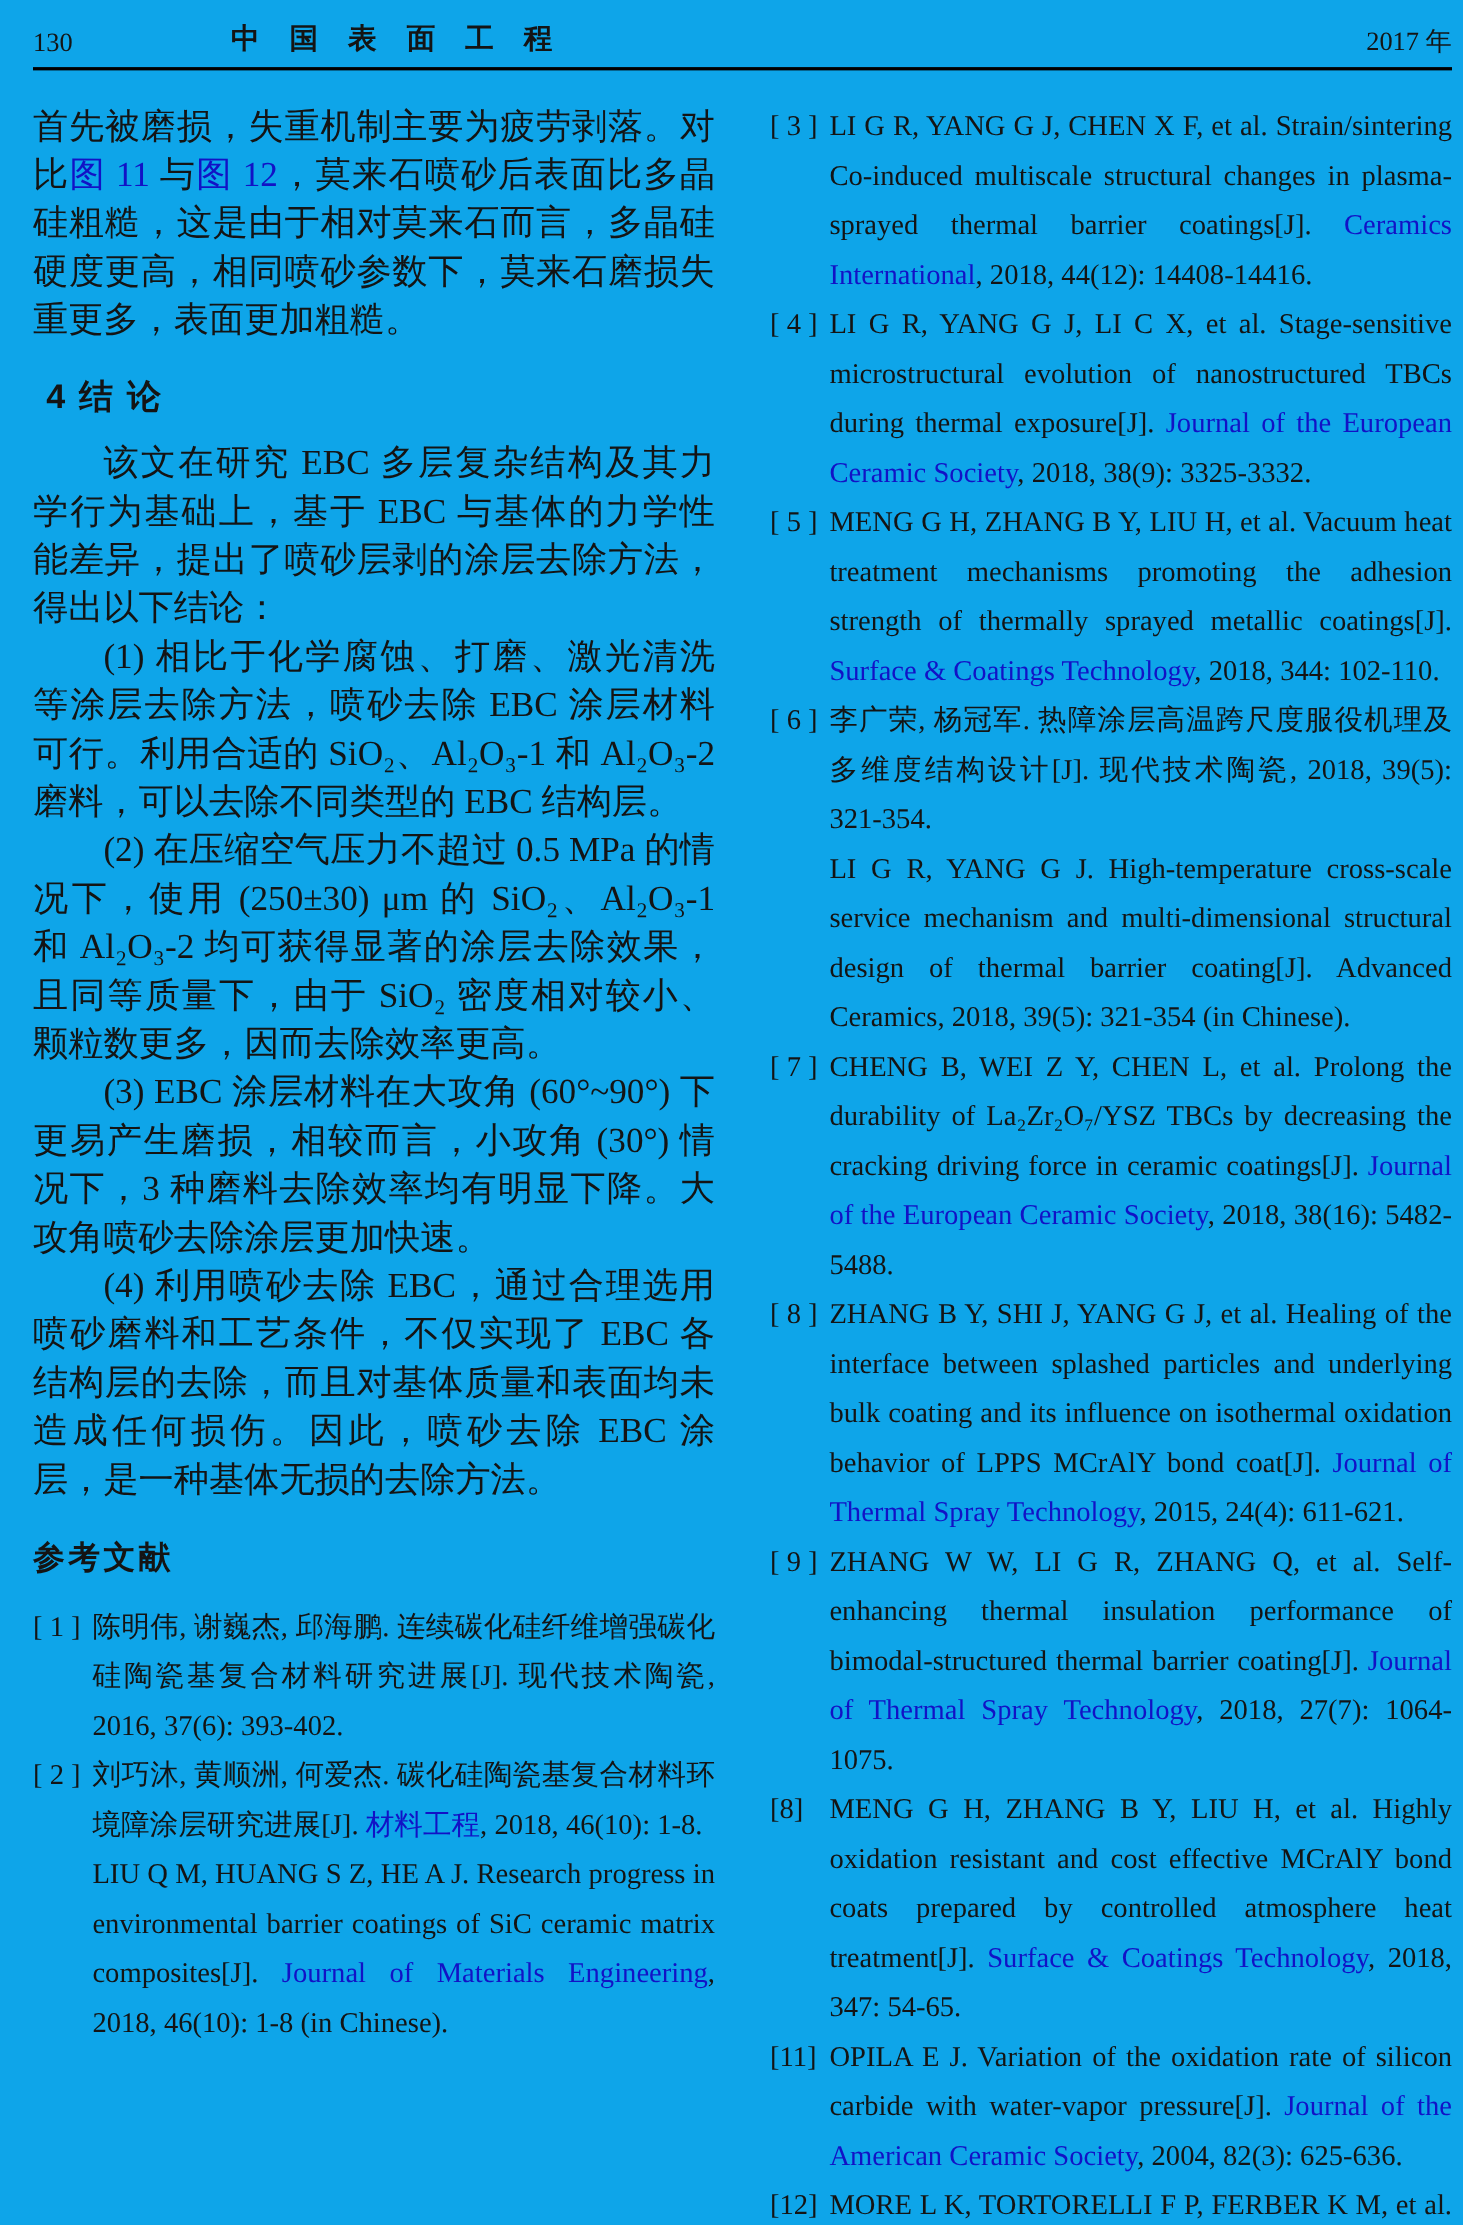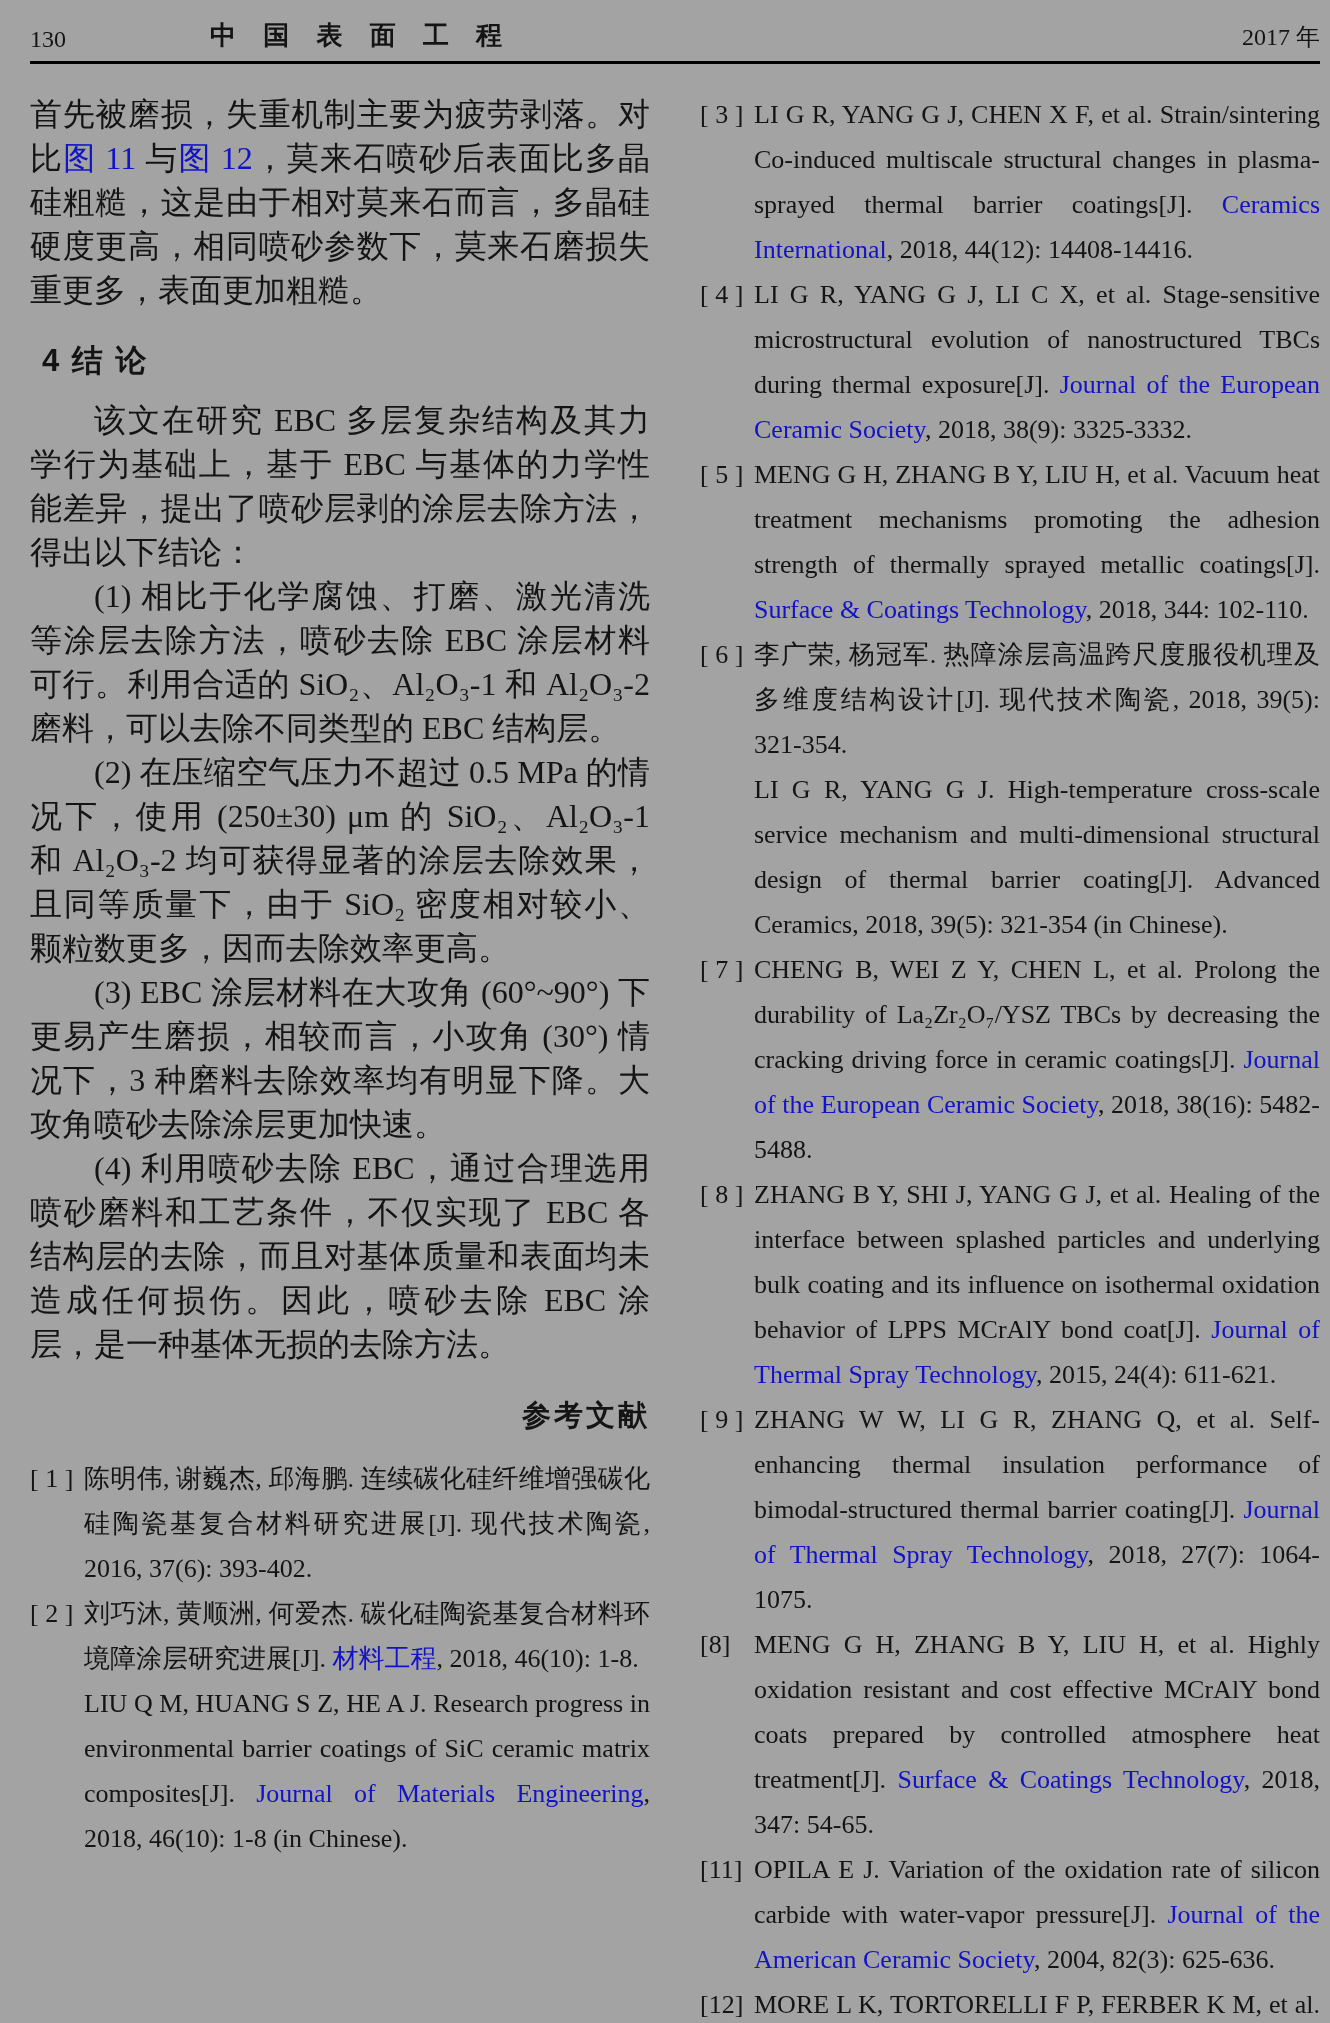--- a/index.html
+++ b/index.html
@@ -1,20 +1,20 @@
 <!DOCTYPE html>
 <html><head>
 <meta charset="utf-8">
 <style>
   html,body{margin:0;padding:0;}
   body{background:#e8e8e8;}
   .page{
     position:relative;
     width:1330px;height:2023px;
-    background:#a3a3a3;
+    background:#0ea5e9;
     color:#141414;
     font-family:"Liberation Serif","DejaVu Serif",serif;
     overflow:hidden;
     box-sizing:border-box;
     padding:0 10px 0 30px;
   }
   header.pg{
     display:flex;justify-content:space-between;align-items:flex-end;
     padding-top:18px;
     font-size:24px;
@@ -36,21 +36,20 @@
   p.indent{text-indent:2em;}
   h2.sect{
     font-family:"Liberation Sans","DejaVu Sans",sans-serif;
     font-size:31px;font-weight:700;letter-spacing:2px;
     margin:28px 0 16px 12px;
   }
   h3.refhead{
     font-family:"Liberation Sans","DejaVu Sans",sans-serif;
     font-size:29px;font-weight:700;letter-spacing:3px;
     margin:30px 0 20px 0;
-    text-align:right;
   }
   ol.refs{list-style:none;margin:0;padding:0;font-size:26px;line-height:45px;}
   li.ref{display:flex;align-items:flex-start;}
   .ref-id{flex:none;width:54px;}
   .ref-body{flex:1;min-width:0;}
   p.ref-block{margin:0;text-align:justify;}
   .lnk{color:#1212c6;}
 </style>
 </head>
 <body>

